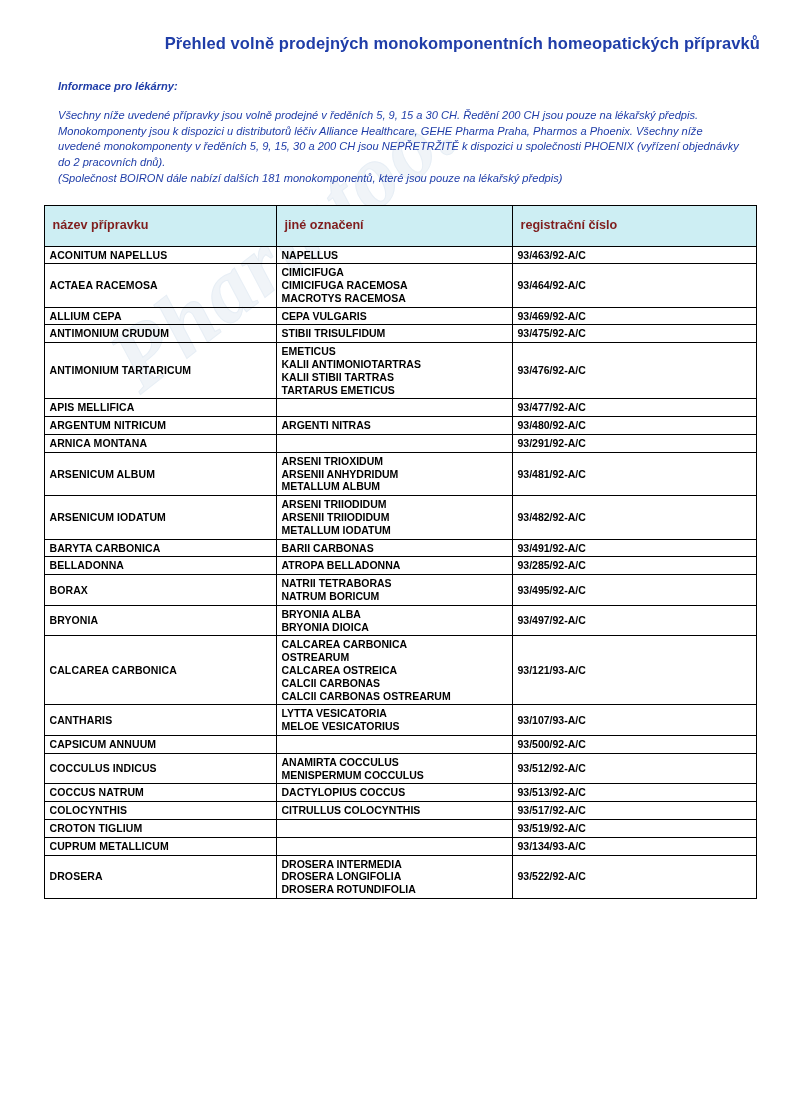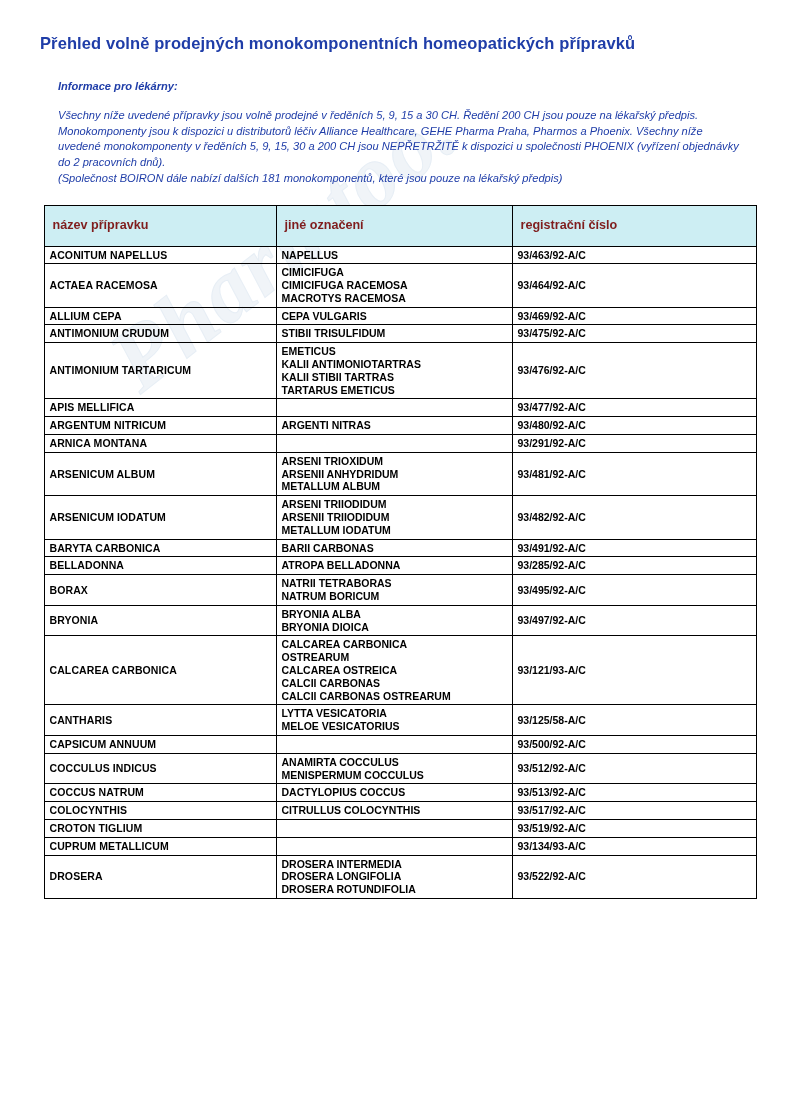--- a/index.html
+++ b/index.html
@@ -43,21 +43,21 @@
     letter-spacing: 2px;
     white-space: nowrap;
     -webkit-text-stroke: 1px #e7eef5;
   }
   .doc-title {
     position: relative;
     z-index: 2;
     color: #1f3da8;
     font-size: 16.5px;
     font-weight: bold;
-    text-align: left;
+    text-align: right;
     margin: 0 0 26px 0;
     letter-spacing: 0.1px;
   }
   .notice {
     position: relative;
     z-index: 2;
     color: #1f3da8;
     font-style: italic;
     font-size: 11.1px;
     line-height: 1.42;
@@ -261,21 +261,21 @@
             <span class="ln">CALCII CARBONAS OSTREARUM</span>
           </td>
           <td class="reg">93/121/93-A/C</td>
         </tr>
         <tr>
           <td class="name">CANTHARIS</td>
           <td class="alt">
             <span class="ln">LYTTA VESICATORIA</span>
             <span class="ln">MELOE VESICATORIUS</span>
           </td>
-          <td class="reg">93/125/58-A/C</td>
+          <td class="reg">93/107/93-A/C</td>
         </tr>
         <tr>
           <td class="name">CAPSICUM ANNUUM</td>
           <td class="alt">
             <span class="ln">&nbsp;</span>
           </td>
           <td class="reg">93/500/92-A/C</td>
         </tr>
         <tr>
           <td class="name">COCCULUS INDICUS</td>

